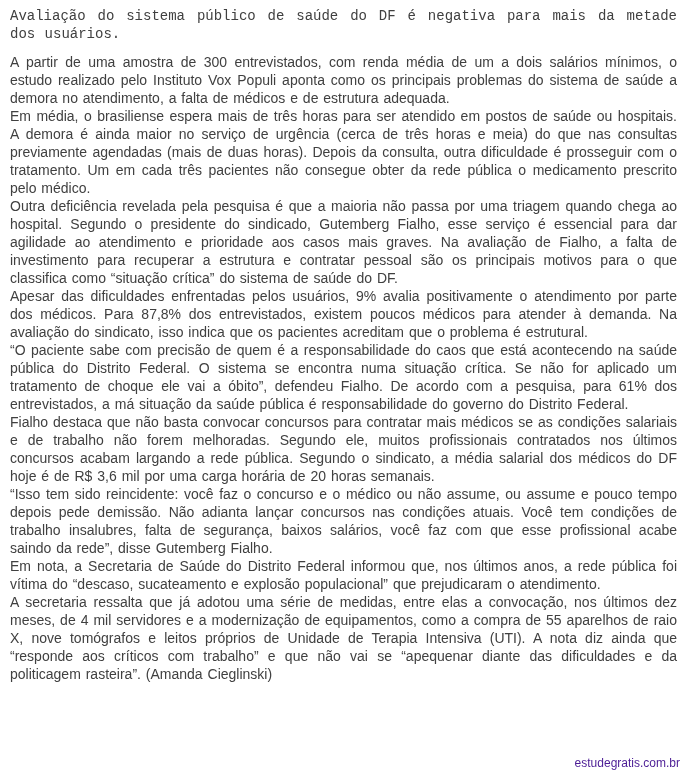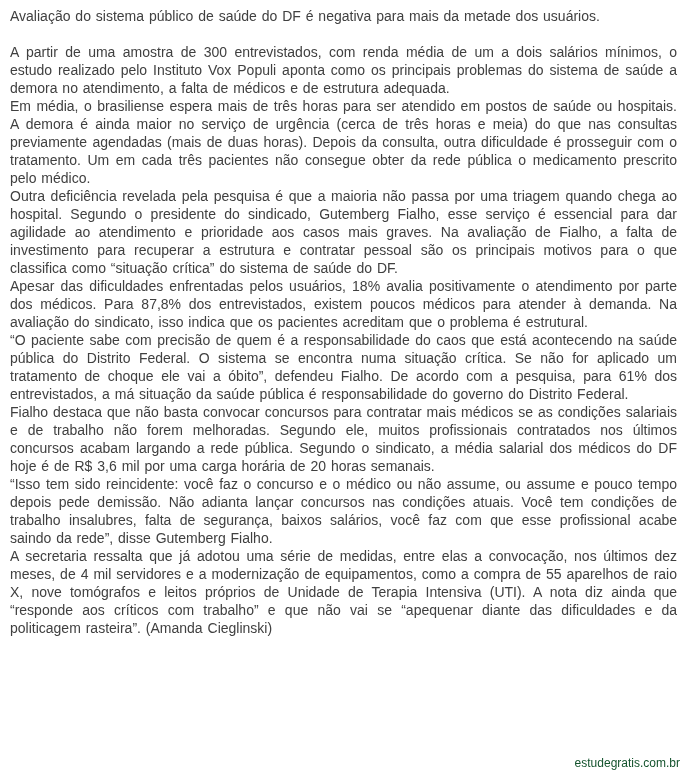--- a/index.html
+++ b/index.html
@@ -22,40 +22,42 @@
   }
   .page p {
     margin: 0;
     font-size: 14px;
     line-height: 18px;
     color: #404040;
     text-align: justify;
     word-spacing: 1px;
   }
   .page p.title {
-    margin-bottom: 18px;
+    margin-bottom: 10px;
+    font-family: Liberation Mono, monospace;
   }
   .watermark {
     position: absolute;
     right: 6px;
     bottom: 6px;
     font-size: 12px;
     line-height: 14px;
-    color: #14532d;
+    color: #4c1d95;
     text-align: right;
   }
 </style>
 </head>
 <body>
 
 <div class="page">
   <p class="title">Avaliação do sistema público de saúde do DF é negativa para mais da metade dos usuários.</p>
   <p>A partir de uma amostra de 300 entrevistados, com renda média de um a dois salários mínimos, o estudo realizado pelo Instituto Vox Populi aponta como os principais problemas do sistema de saúde a demora no atendimento, a falta de médicos e de estrutura adequada.</p>
   <p>Em média, o brasiliense espera mais de três horas para ser atendido em postos de saúde ou hospitais. A demora é ainda maior no serviço de urgência (cerca de três horas e meia) do que nas consultas previamente agendadas (mais de duas horas). Depois da consulta, outra dificuldade é prosseguir com o tratamento. Um em cada três pacientes não consegue obter da rede pública o medicamento prescrito pelo médico.</p>
   <p>Outra deficiência revelada pela pesquisa é que a maioria não passa por uma triagem quando chega ao hospital. Segundo o presidente do sindicado, Gutemberg Fialho, esse serviço é essencial para dar agilidade ao atendimento e prioridade aos casos mais graves. Na avaliação de Fialho, a falta de investimento para recuperar a estrutura e contratar pessoal são os principais motivos para o que classifica como “situação crítica” do sistema de saúde do DF.</p>
-  <p>Apesar das dificuldades enfrentadas pelos usuários, 18% avalia positivamente o atendimento por parte dos médicos. Para 87,8% dos entrevistados, existem poucos médicos para atender à demanda. Na avaliação do sindicato, isso indica que os pacientes acreditam que o problema é estrutural.</p>
+  <p>Apesar das dificuldades enfrentadas pelos usuários, 9% avalia positivamente o atendimento por parte dos médicos. Para 87,8% dos entrevistados, existem poucos médicos para atender à demanda. Na avaliação do sindicato, isso indica que os pacientes acreditam que o problema é estrutural.</p>
   <p>“O paciente sabe com precisão de quem é a responsabilidade do caos que está acontecendo na saúde pública do Distrito Federal. O sistema se encontra numa situação crítica. Se não for aplicado um tratamento de choque ele vai a óbito”, defendeu Fialho. De acordo com a pesquisa, para 61% dos entrevistados, a má situação da saúde pública é responsabilidade do governo do Distrito Federal.</p>
   <p>Fialho destaca que não basta convocar concursos para contratar mais médicos se as condições salariais e de trabalho não forem melhoradas. Segundo ele, muitos profissionais contratados nos últimos concursos acabam largando a rede pública. Segundo o sindicato, a média salarial dos médicos do DF hoje é de R$ 3,6 mil por uma carga horária de 20 horas semanais.</p>
   <p>“Isso tem sido reincidente: você faz o concurso e o médico ou não assume, ou assume e pouco tempo depois pede demissão. Não adianta lançar concursos nas condições atuais. Você tem condições de trabalho insalubres, falta de segurança, baixos salários, você faz com que esse profissional acabe saindo da rede”, disse Gutemberg Fialho.</p>
+  <p>Em nota, a Secretaria de Saúde do Distrito Federal informou que, nos últimos anos, a rede pública foi vítima do “descaso, sucateamento e explosão populacional” que prejudicaram o atendimento.</p>
   <p>A secretaria ressalta que já adotou uma série de medidas, entre elas a convocação, nos últimos dez meses, de 4 mil servidores e a modernização de equipamentos, como a compra de 55 aparelhos de raio X, nove tomógrafos e leitos próprios de Unidade de Terapia Intensiva (UTI). A nota diz ainda que “responde aos críticos com trabalho” e que não vai se “apequenar diante das dificuldades e da politicagem rasteira”. (Amanda Cieglinski)</p>
 </div>
 
 <div class="watermark">estudegratis.com.br</div>
 
 </body></html>

